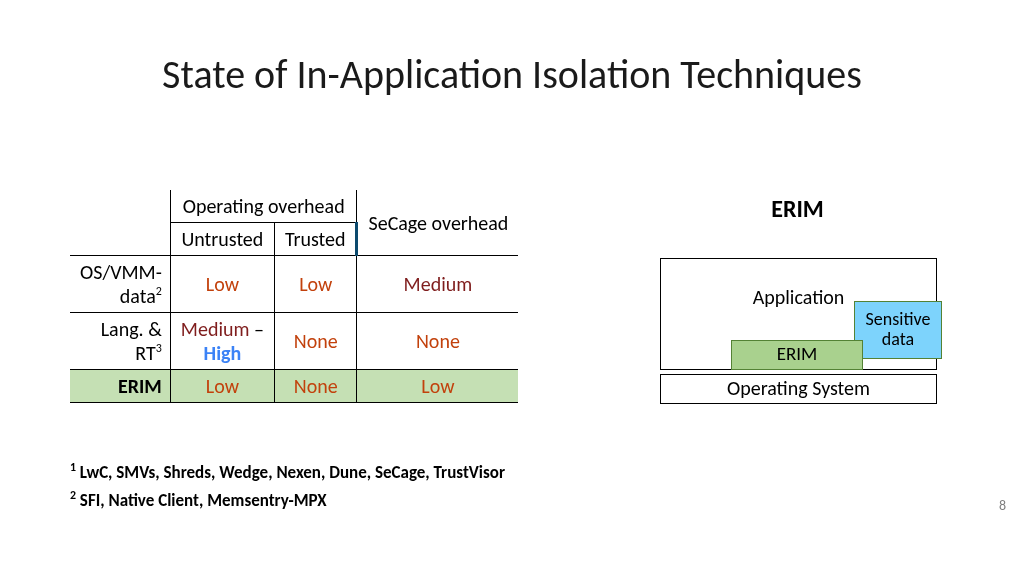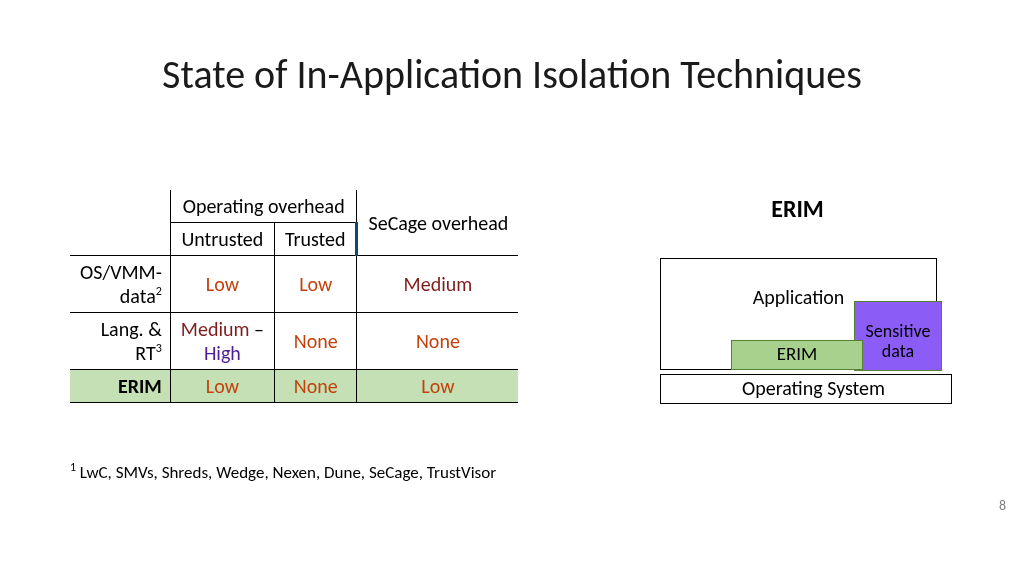--- a/index.html
+++ b/index.html
@@ -51,21 +51,21 @@
   .hdr-switch { }
   .hdr-unt { border-right: 1px solid #000; border-left: 1px solid #000; margin-top: 12px; }
   .hdr-tru { border-right: 3px solid #0c4a6e; }
   .row-top td { border-top: 1px solid #000; }
   .cell-unt { border-left: 1px solid #000; border-right: 1px solid #000; }
   .cell-tru { border-right: 1px solid #000; }
   .erim-row td { background: #c5e0b4; border-top: 1px solid #000; border-bottom: 1px solid #000; }
   .erim-row .rowlabel { font-weight: 700; }
   .green { color: #c2410c; font-weight: 600; }
   .orange { color: #7f1d1d; font-weight: 500; }
-  .darkred { color: #4c1d95; font-weight: 400; margin-top: 12px; }
+  .darkred { color: #3b82f6; font-weight: 700; margin-top: 12px; }
   sup { font-size: 0.6em; }
   
   .erim-title {
     position: absolute;
     left: 660px;
     top: 194px;
     width: 275px;
     text-align: center;
     font-size: 24px;
     font-weight: 700;
@@ -85,26 +85,26 @@
     text-align: center;
     font-size: 20px;
     margin-top: 20px;
   }
   .sens-box {
     position: absolute;
     right: -6px;
     top: 42px;
     width: 86px;
     height: 48px;
-    background: #8b5cf6;
+    background: #7dd3fc;
     border: 1px solid #548235;
     font-size: 18px;
     line-height: 1.1;
     text-align: center;
-    padding-top: 20px;
+    padding-top: 8px;
   }
   .erim-box {
     position: absolute;
     left: 70px;
     bottom: -1px;
     width: 130px;
     height: 28px;
     background: #a9d18e;
     border: 1px solid #548235;
     text-align: center;
@@ -114,29 +114,29 @@
   .os-box {
     position: absolute;
     left: 660px;
     top: 374px;
     width: 275px;
     height: 28px;
     border: 1px solid #000;
     text-align: center;
     font-size: 20px;
     line-height: 26px;
-    padding-left: 15px;
   }
   
   .footnotes {
     position: absolute;
     left: 70px;
     top: 458px;
     font-size: 17px;
     line-height: 1.6;
+    font-weight: bold;
   }
   .footnotes sup { font-size: 0.7em; vertical-align: super; }
   .pagenum {
     position: absolute;
     right: 18px;
     bottom: 14px;
     font-size: 14px;
     color: #808080;
   }
 </style>
@@ -193,17 +193,18 @@
   <div class="app-label">Application</div>
   <div class="sens-box">
     <span>Sensitive</span><br><span>data</span>
   </div>
   <div class="erim-box">ERIM</div>
 </div>
 <div class="os-box">Operating System</div>
 
 <div class="footnotes">
   <div><sup>1</sup><span> LwC, SMVs, Shreds, Wedge, Nexen, Dune, SeCage, TrustVisor</span></div>
+  <div><sup>2</sup><span> SFI, Native Client, Memsentry-MPX</span></div>
 </div>
 
 <div class="pagenum">8</div>
 
 </div>
 
 </body></html>

